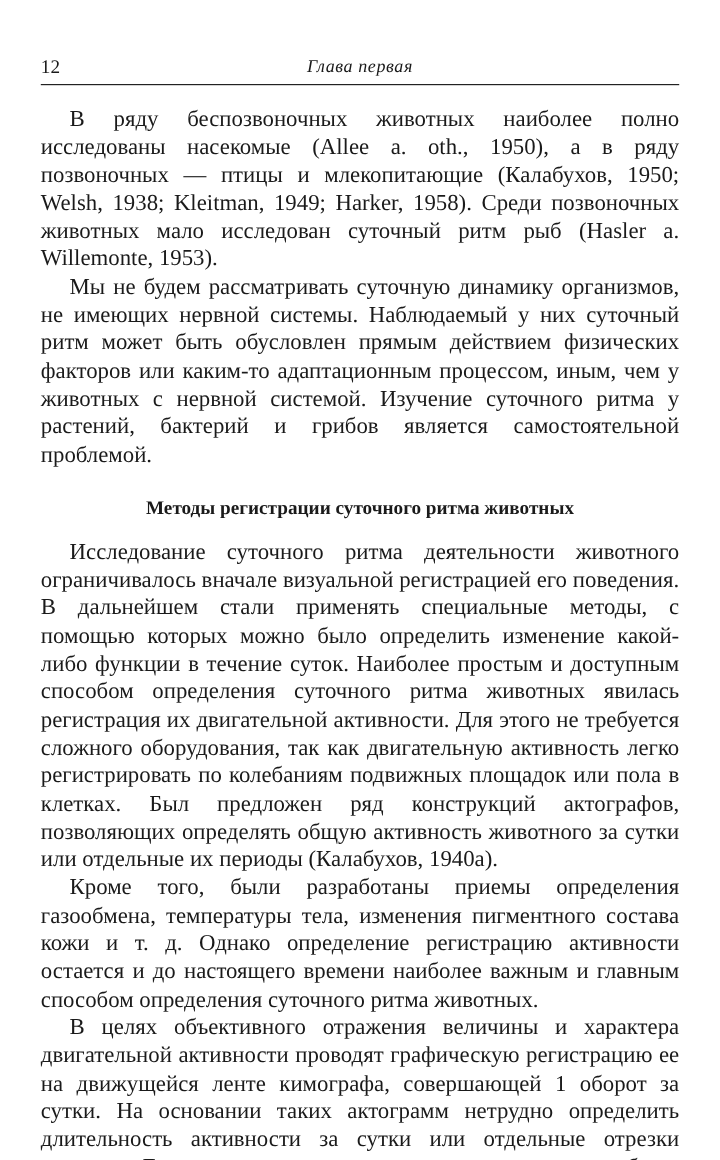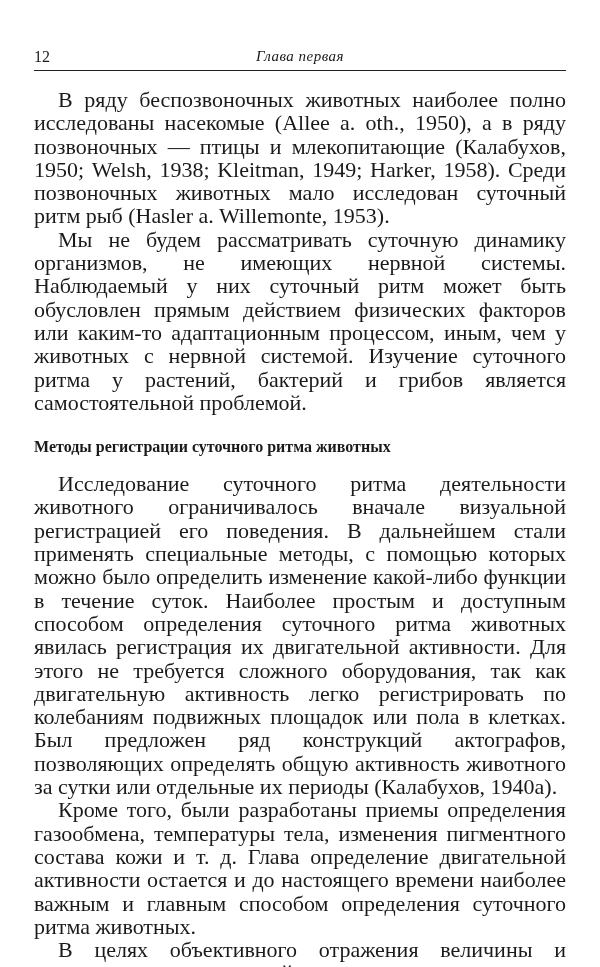--- a/index.html
+++ b/index.html
@@ -41,47 +41,47 @@
       text-align: center;
       font-style: italic;
       font-size: 15px;
       letter-spacing: 0.5px;
     }
     .body-text {
       margin-top: 17px;
     }
     p {
       margin: 0;
-      font-size: 22px;
+      font-size: 19px;
       line-height: 23.3px;
       text-align: justify;
       text-indent: 24px;
       hyphens: manual;
     }
     h2 {
       margin: 22px 0 14px 0;
       font-size: 16px;
       font-weight: bold;
-      text-align: left;
+      text-align: center;
       line-height: 22px;
     }
   </style>
 </head>
 <body>
 
 <div class="page">
   <div class="running-head">
     <span class="page-number">12</span>
     <span class="chapter-title">Глава первая</span>
   </div>
 
   <div class="body-text">
     <p>В ряду беспозвоночных животных наиболее полно исследованы насекомые (Allee a. oth., 1950), а в ряду позвоночных — птицы и млекопитающие (Калабухов, 1950; Welsh, 1938; Kleitman, 1949; Harker, 1958). Среди позвоночных животных мало исследован суточный ритм рыб (Hasler a. Willemonte, 1953).</p>
     <p>Мы не будем рассматривать суточную динамику организмов, не имеющих нервной системы. Наблюдаемый у них суточный ритм может быть обусловлен прямым действием физических факторов или каким-то адаптационным процессом, иным, чем у животных с нервной системой. Изучение суточного ритма у растений, бактерий и грибов является самостоятельной проблемой.</p>
 
     <h2>Методы регистрации суточного ритма животных</h2>
 
     <p>Исследование суточного ритма деятельности животного ограничивалось вначале визуальной регистрацией его поведения. В дальнейшем стали применять специальные методы, с помощью которых можно было определить изменение какой-либо функции в течение суток. Наиболее простым и доступным способом определения суточного ритма животных явилась регистрация их двигательной активности. Для этого не требуется сложного оборудования, так как двигательную активность легко регистрировать по колебаниям подвижных площадок или пола в клетках. Был предложен ряд конструкций актографов, позволяющих определять общую активность животного за сутки или отдельные их периоды (Калабухов, 1940а).</p>
-    <p>Кроме того, были разработаны приемы определения газообмена, температуры тела, изменения пигментного состава кожи и т. д. Глава определение двигательной активности остается и до настоящего времени наиболее важным и главным способом определения суточного ритма животных.</p>
+    <p>Кроме того, были разработаны приемы определения газообмена, температуры тела, изменения пигментного состава кожи и т. д. Однако определение регистрацию активности остается и до настоящего времени наиболее важным и главным способом определения суточного ритма животных.</p>
     <p>В целях объективного отражения величины и характера двигательной активности проводят графическую регистрацию ее на движущейся ленте кимографа, совершающей 1 оборот за сутки. На основании таких актограмм нетрудно определить длительность активности за сутки или отдельные отрезки времени. Для этого на актограмму накладывают масштабную линейку с нанесенными на ней делениями, соответствующими скорости движения ленты за час или минуту, и затем подсчитывают длительность активности в течение суток (Калабухов, 1940а).</p>
 
   </div>
 </div>
 
 </body></html>

